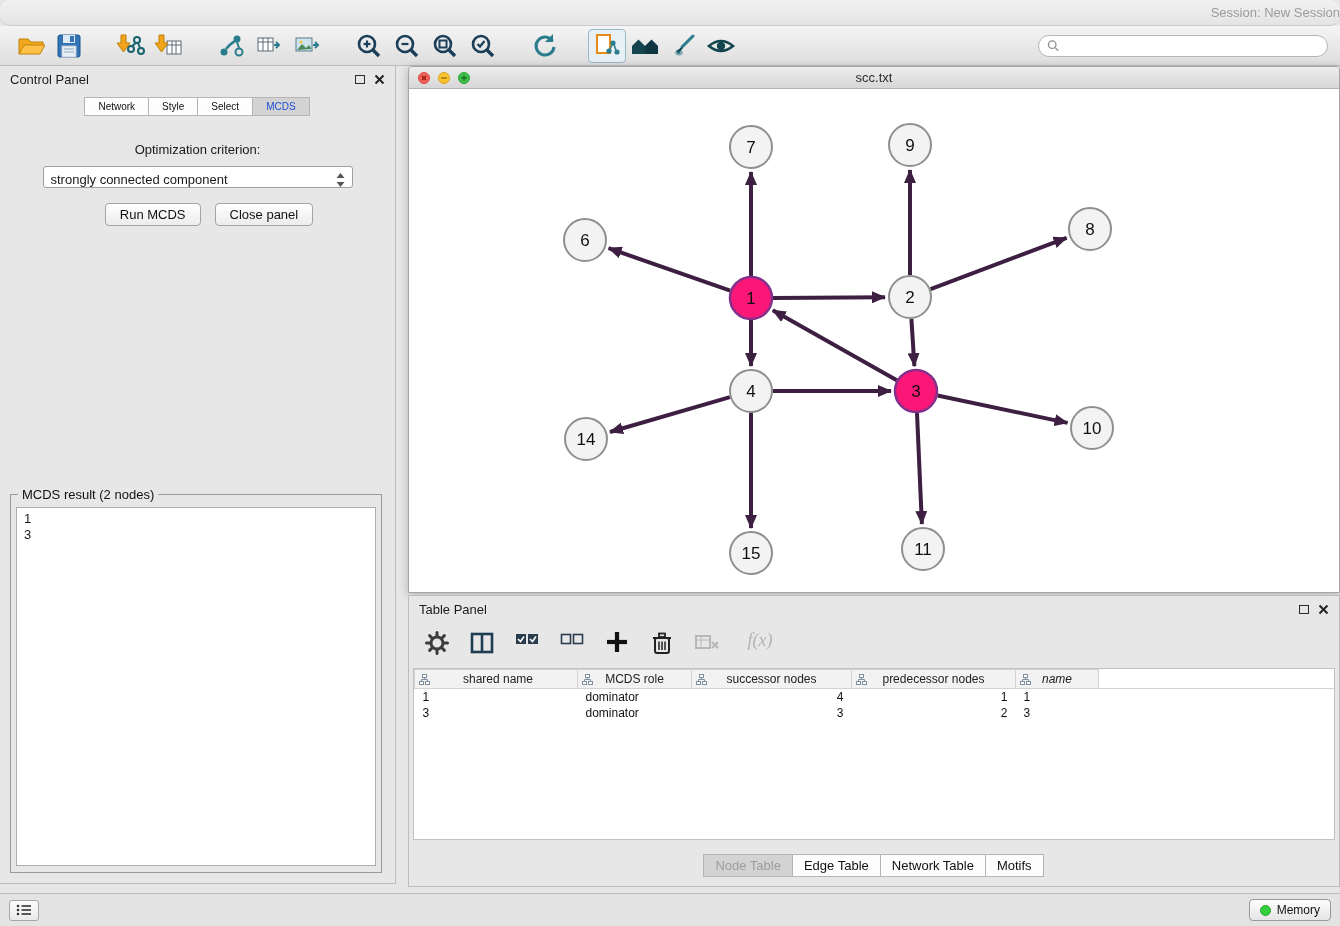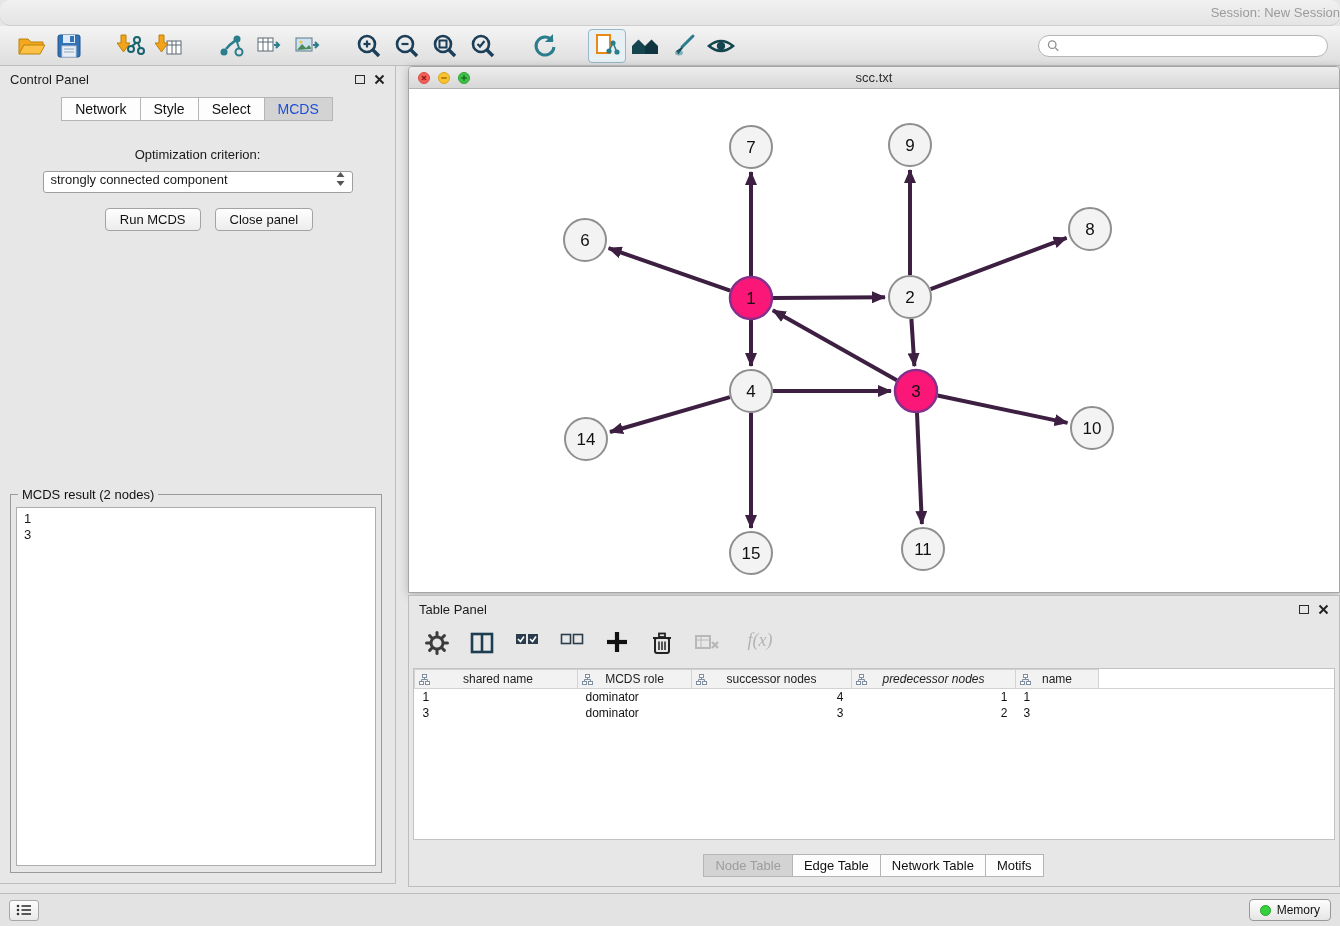--- a/index.html
+++ b/index.html
@@ -14,24 +14,24 @@
   .tbtn.active{border:1px solid #97b8c9;border-radius:4px;background:#e7f0f5;}
   .searchbox{margin-left:auto;width:290px;height:22px;border:1px solid #b6b6b6;border-radius:12px;background:#ffffff;display:flex;align-items:center;padding:0 8px;gap:5px;}
   .searchbox input{border:none;outline:none;background:transparent;font-size:13px;width:100%;font-family:"Liberation Sans",sans-serif;}
 
   
   .control-panel{position:absolute;left:0;top:66px;width:396px;height:818px;background:#e7e7e7;border-right:1px solid #bdbdbd;border-bottom:1px solid #bdbdbd;}
   .panel-header{height:26px;display:flex;align-items:center;padding:0 10px;font-size:13px;color:#1c1c1c;}
   .panel-controls{margin-left:auto;display:flex;gap:9px;align-items:center;}
   .float-ic{width:10px;height:9px;border:1.6px solid #2b2b2b;display:inline-block;}
   .cp-tabs{display:flex;justify-content:center;margin-top:5px;}
-  .cp-tab{padding:3px 13px;font-size:14px;background:#fdfdfd;border:1px solid #b5b5b5;margin-left:-1px;color:#111;}
+  .cp-tab{padding:3px 13px;font-size:10px;background:#fdfdfd;border:1px solid #b5b5b5;margin-left:-1px;color:#111;}
   .cp-tab.active{background:#d3d3d3;color:#1d4ed8;}
   .opt-label{text-align:center;margin-top:26px;font-size:13px;}
-  .criterion{width:310px;height:22px;margin:9px auto 0 auto;background:#ffffff;border:1px solid #9f9f9f;border-radius:3px;display:flex;align-items:flex-start;padding:0 7px;font-size:13px;}
+  .criterion{width:310px;height:22px;margin:9px auto 0 auto;background:#ffffff;border:1px solid #9f9f9f;border-radius:3px;display:flex;align-items:flex-end;padding:0 7px;font-size:13px;}
   .criterion .spin{margin-left:auto;}
   .cp-buttons{display:flex;justify-content:center;gap:14px;margin-top:15px;margin-left:23px;}
   .cp-btn{font-family:"Liberation Sans",sans-serif;font-size:13px;padding:3px 14px;border:1px solid #a3a3a3;border-radius:4px;background:linear-gradient(#ffffff,#ececec);color:#111;}
   .result-box{position:absolute;left:10px;right:13px;top:428px;bottom:10px;border:1px solid #9a9a9a;}
   .result-legend{position:absolute;top:-8px;left:7px;background:#e7e7e7;padding:0 4px;font-size:13px;color:#111;}
   .result-list{position:absolute;left:5px;right:5px;top:12px;bottom:6px;background:#ffffff;border:1px solid #adadad;padding:3px 7px;font-size:13px;line-height:16px;overflow:hidden;}
 
   
   .network-window{position:absolute;left:408px;top:66px;width:932px;height:527px;background:#ffffff;border:1px solid #a5a5a5;border-radius:4px 4px 0 0;box-shadow:0 2px 10px rgba(0,0,0,0.22);}
   .nw-titlebar{height:22px;background:linear-gradient(#ededed,#d7d7d7);border-bottom:1px solid #b3b3b3;position:relative;text-align:center;font-size:13px;line-height:21px;color:#2d2d2d;border-radius:4px 4px 0 0;}
@@ -421,27 +421,27 @@
                   <rect x="0.5" y="7.5" width="4" height="3" fill="#ffffff" stroke="#7f8fa0"></rect>
                   <rect x="6.5" y="7.5" width="4" height="3" fill="#ffffff" stroke="#7f8fa0"></rect>
                   <path d="M5.5 3.5 v2 M2.5 7.5 v-2 h6 v2" stroke="#7f8fa0" fill="none"></path>
                 </svg></span><span class="th-label">MCDS role</span></th>
             <th style="width: 160px;"><span class="sort-ic"><svg width="11" height="11" viewBox="0 0 11 11">
                   <rect x="3.5" y="0.5" width="4" height="3" fill="#ffffff" stroke="#7f8fa0"></rect>
                   <rect x="0.5" y="7.5" width="4" height="3" fill="#ffffff" stroke="#7f8fa0"></rect>
                   <rect x="6.5" y="7.5" width="4" height="3" fill="#ffffff" stroke="#7f8fa0"></rect>
                   <path d="M5.5 3.5 v2 M2.5 7.5 v-2 h6 v2" stroke="#7f8fa0" fill="none"></path>
                 </svg></span><span class="th-label">successor nodes</span></th>
-            <th style="width: 164px; font-style: italic;"><span class="sort-ic"><svg width="11" height="11" viewBox="0 0 11 11">
+            <th style="width: 164px;"><span class="sort-ic"><svg width="11" height="11" viewBox="0 0 11 11">
                   <rect x="3.5" y="0.5" width="4" height="3" fill="#ffffff" stroke="#7f8fa0"></rect>
                   <rect x="0.5" y="7.5" width="4" height="3" fill="#ffffff" stroke="#7f8fa0"></rect>
                   <rect x="6.5" y="7.5" width="4" height="3" fill="#ffffff" stroke="#7f8fa0"></rect>
                   <path d="M5.5 3.5 v2 M2.5 7.5 v-2 h6 v2" stroke="#7f8fa0" fill="none"></path>
                 </svg></span><span class="th-label">predecessor nodes</span></th>
-            <th style="width: 83px;"><span class="sort-ic"><svg width="11" height="11" viewBox="0 0 11 11">
+            <th style="width: 83px; font-style: italic;"><span class="sort-ic"><svg width="11" height="11" viewBox="0 0 11 11">
                   <rect x="3.5" y="0.5" width="4" height="3" fill="#ffffff" stroke="#7f8fa0"></rect>
                   <rect x="0.5" y="7.5" width="4" height="3" fill="#ffffff" stroke="#7f8fa0"></rect>
                   <rect x="6.5" y="7.5" width="4" height="3" fill="#ffffff" stroke="#7f8fa0"></rect>
                   <path d="M5.5 3.5 v2 M2.5 7.5 v-2 h6 v2" stroke="#7f8fa0" fill="none"></path>
                 </svg></span><span class="th-label">name</span></th>
             <th class="filler"></th>
           </tr>
         </thead>
       <tbody id="table-body">
           <tr>

